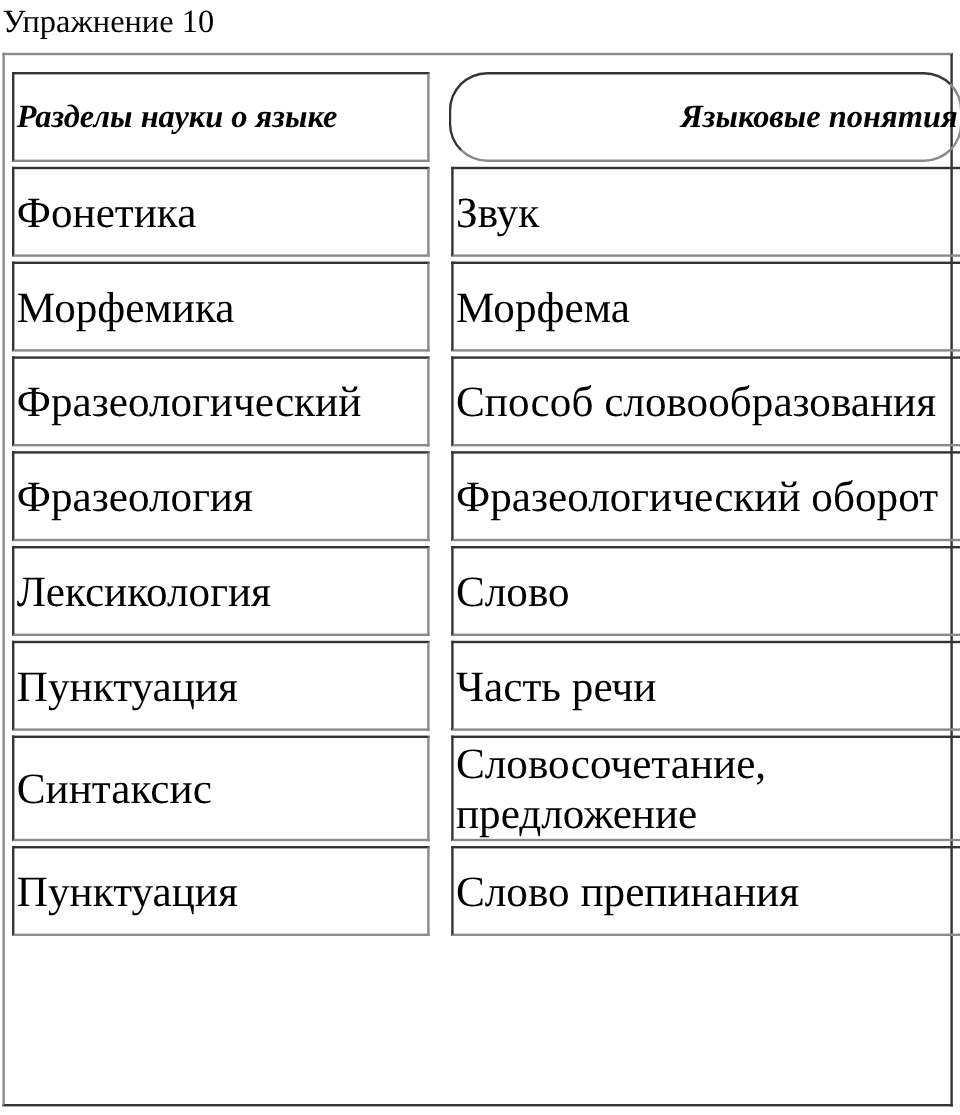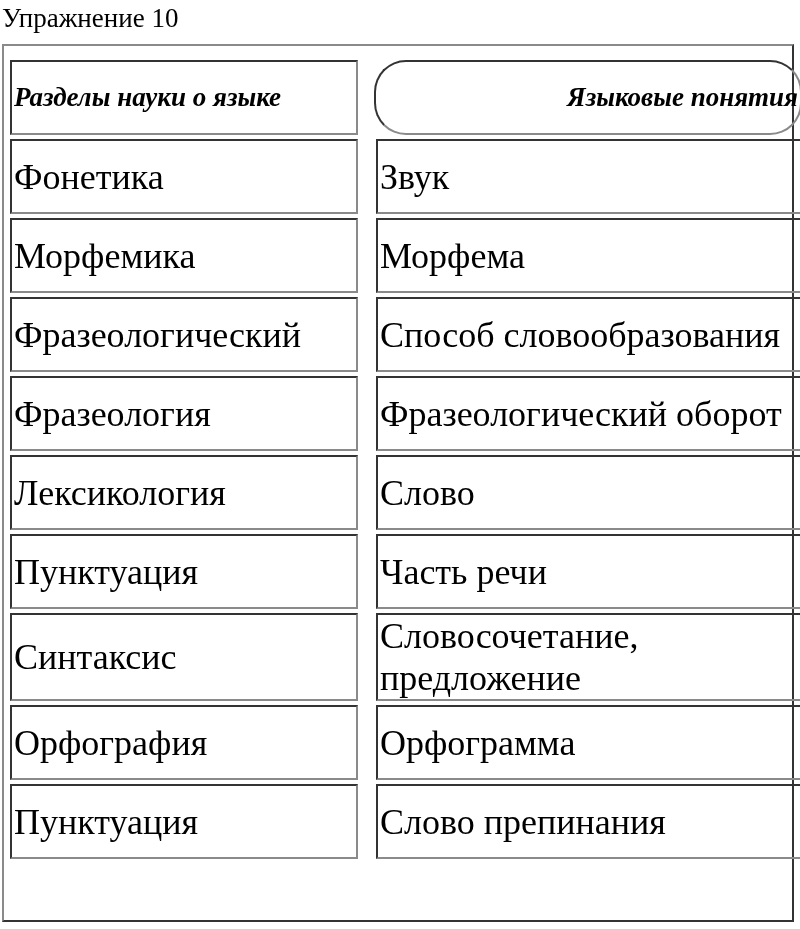--- a/index.html
+++ b/index.html
@@ -76,22 +76,18 @@
     </tr>
     <tr>
       <td class="c1">Пунктуация</td>
       <td class="c2">Часть речи</td>
     </tr>
     <tr>
       <td class="c1">Синтаксис</td>
       <td class="c2">Словосочетание, предложение</td>
     </tr>
     <tr>
-      <td class="c1">Орфография</td>
-      <td class="c2">Орфограмма</td>
-    </tr>
-    <tr>
       <td class="c1">Пунктуация</td>
       <td class="c2">Слово препинания</td>
     </tr>
   </tbody>
     </table>
 </div>
 
 </body></html>

